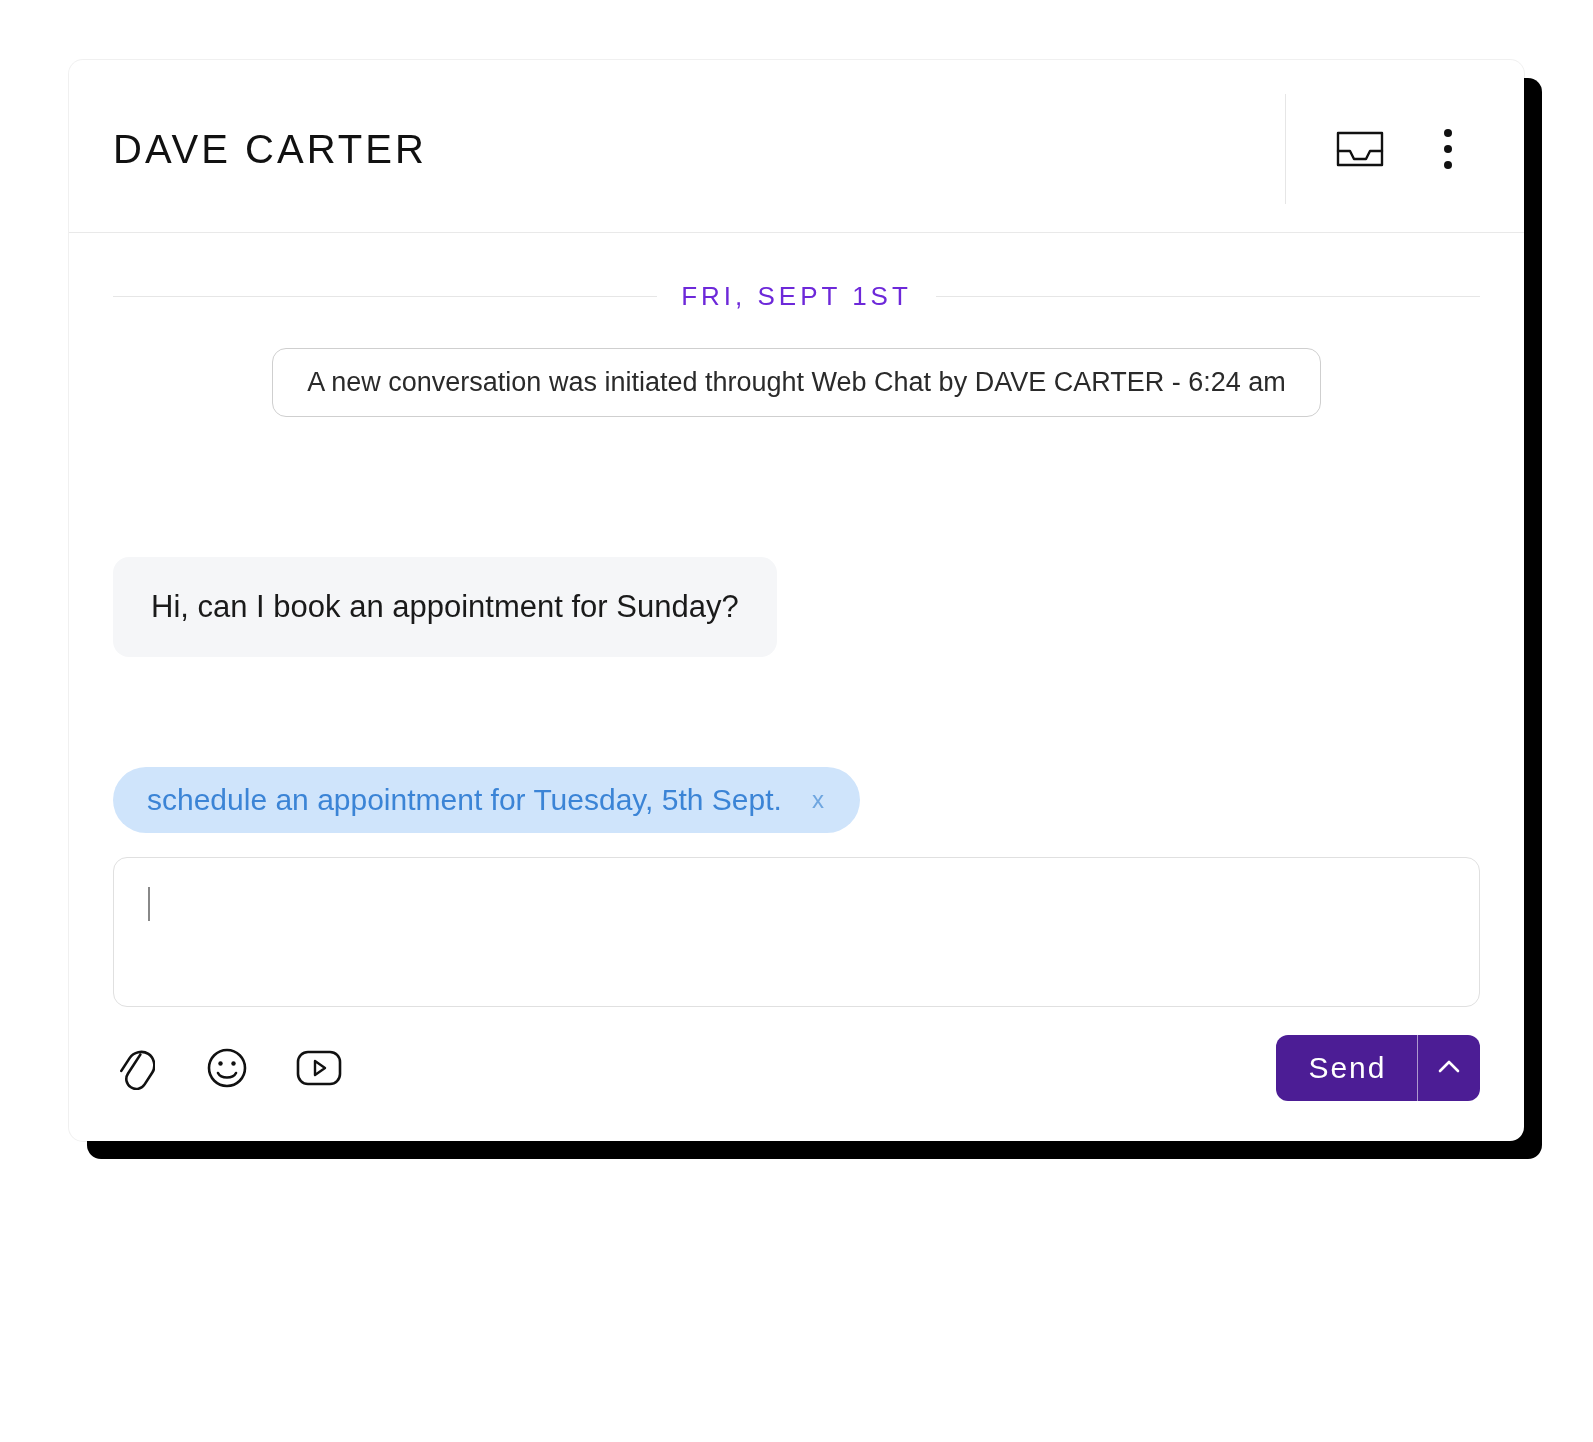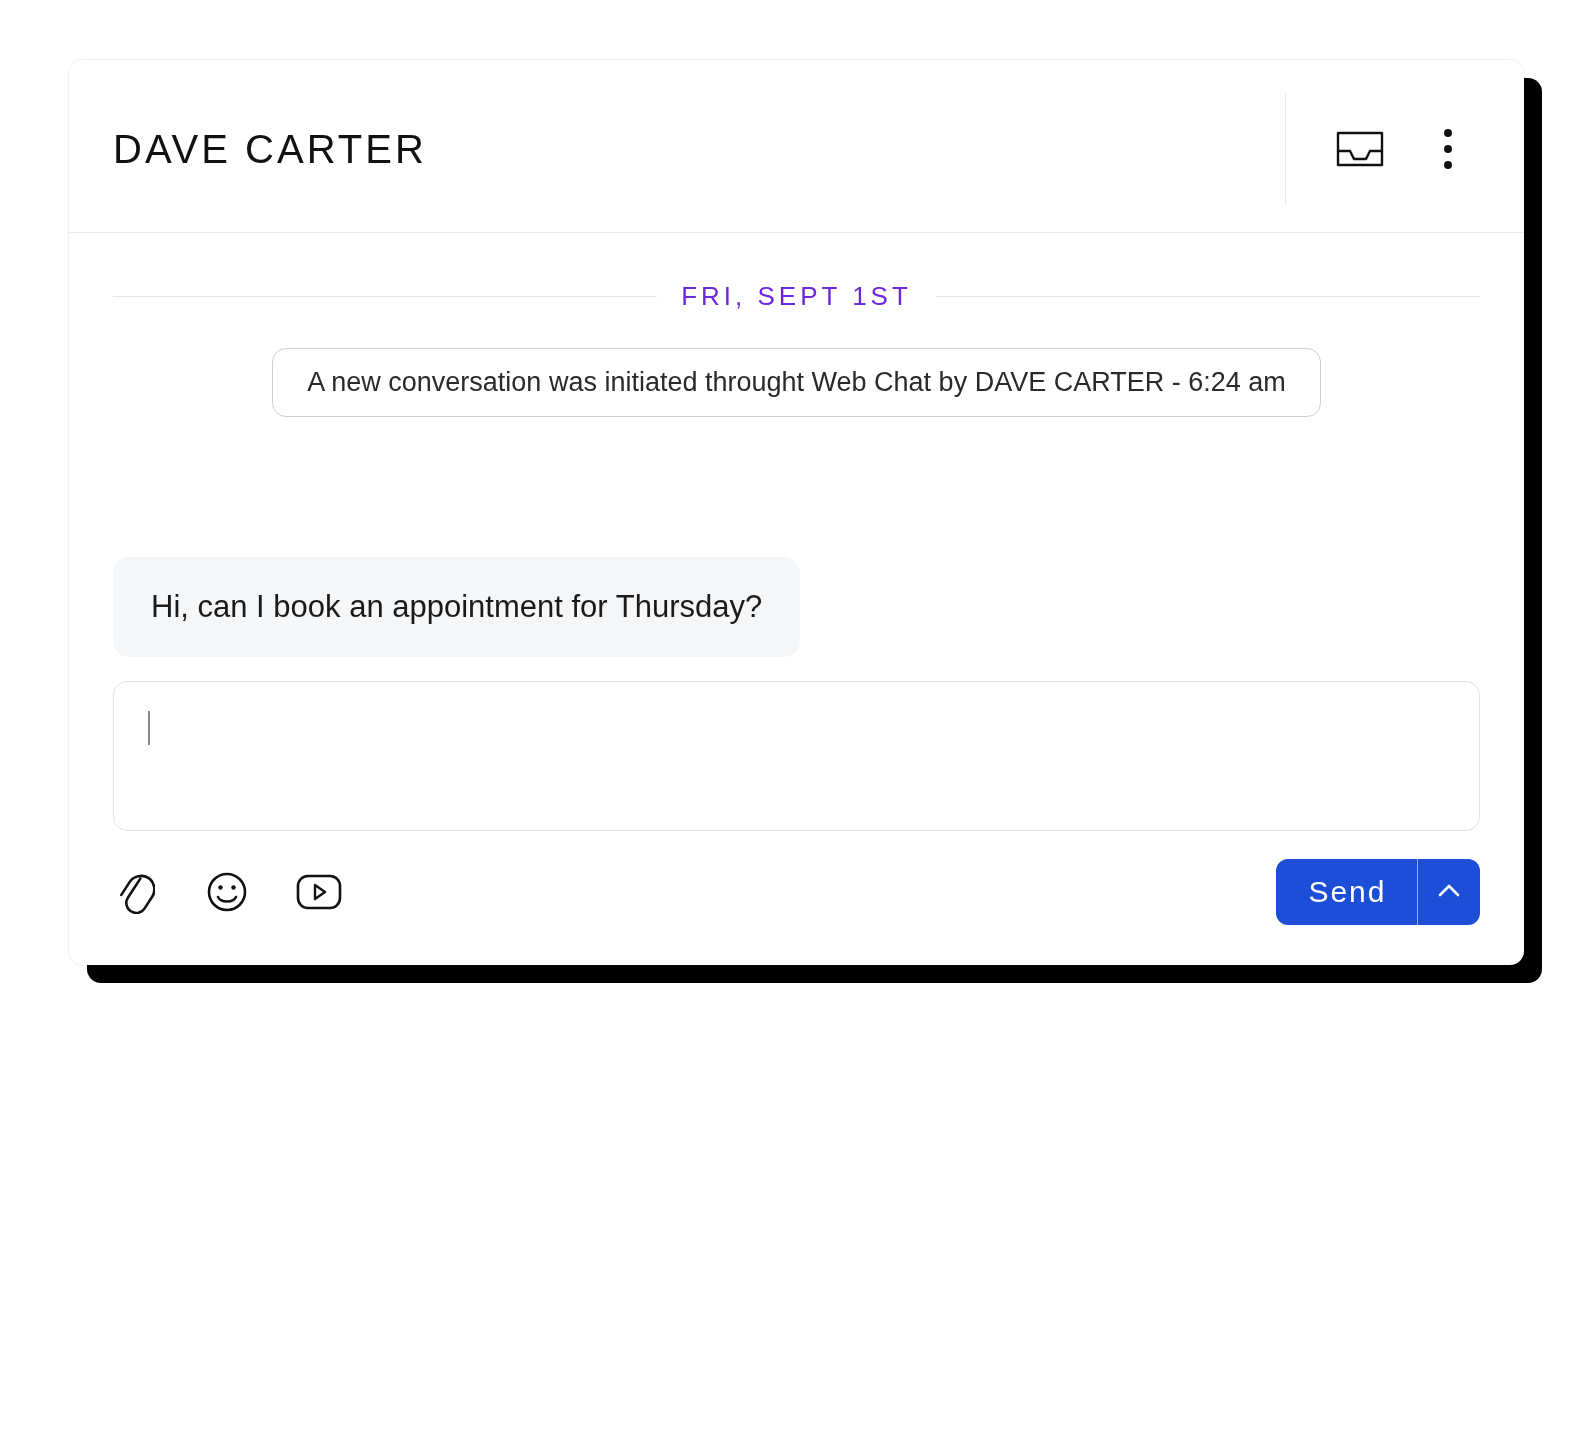--- a/index.html
+++ b/index.html
@@ -180,21 +180,21 @@
       width: 44px;
       height: 44px;
       display: flex;
       align-items: center;
       justify-content: center;
       cursor: pointer;
     }
     .tool-icon svg { display: block; }
     .toolbar-spacer { flex: 1; }
     .send-btn {
-      background: #1d4ed8;
+      background: #4c1d95;
       color: #fff;
       border-radius: 12px;
       display: flex;
       align-items: stretch;
       overflow: hidden;
       cursor: pointer;
       height: 66px;
     }
     .send-btn .send-label-part {
       display: flex;
@@ -251,23 +251,29 @@
     <div class="line"></div>
     <div class="label">FRI, SEPT 1ST</div>
     <div class="line"></div>
   </div>
 
   <div class="system-pill-wrap">
     <div class="system-pill">A new conversation was initiated throught Web Chat by DAVE CARTER - 6:24 am</div>
   </div>
 
   <div class="messages">
-    <div class="bubble-in">Hi, can I book an appointment for Thursday?</div>
-  </div>
-
+    <div class="bubble-in">Hi, can I book an appointment for Sunday?</div>
+  </div>
+
+  <div class="suggestion-row">
+    <div class="suggestion-chip">
+      <span>schedule an appointment for Tuesday, 5th Sept.</span>
+      <span class="chip-x">x</span>
+    </div>
+  </div>
 
   <div class="composer-wrap">
     <div class="composer">
       <span class="caret"></span>
     </div>
   </div>
 
   <div class="toolbar">
     <div class="tool-icon">
       <span>

